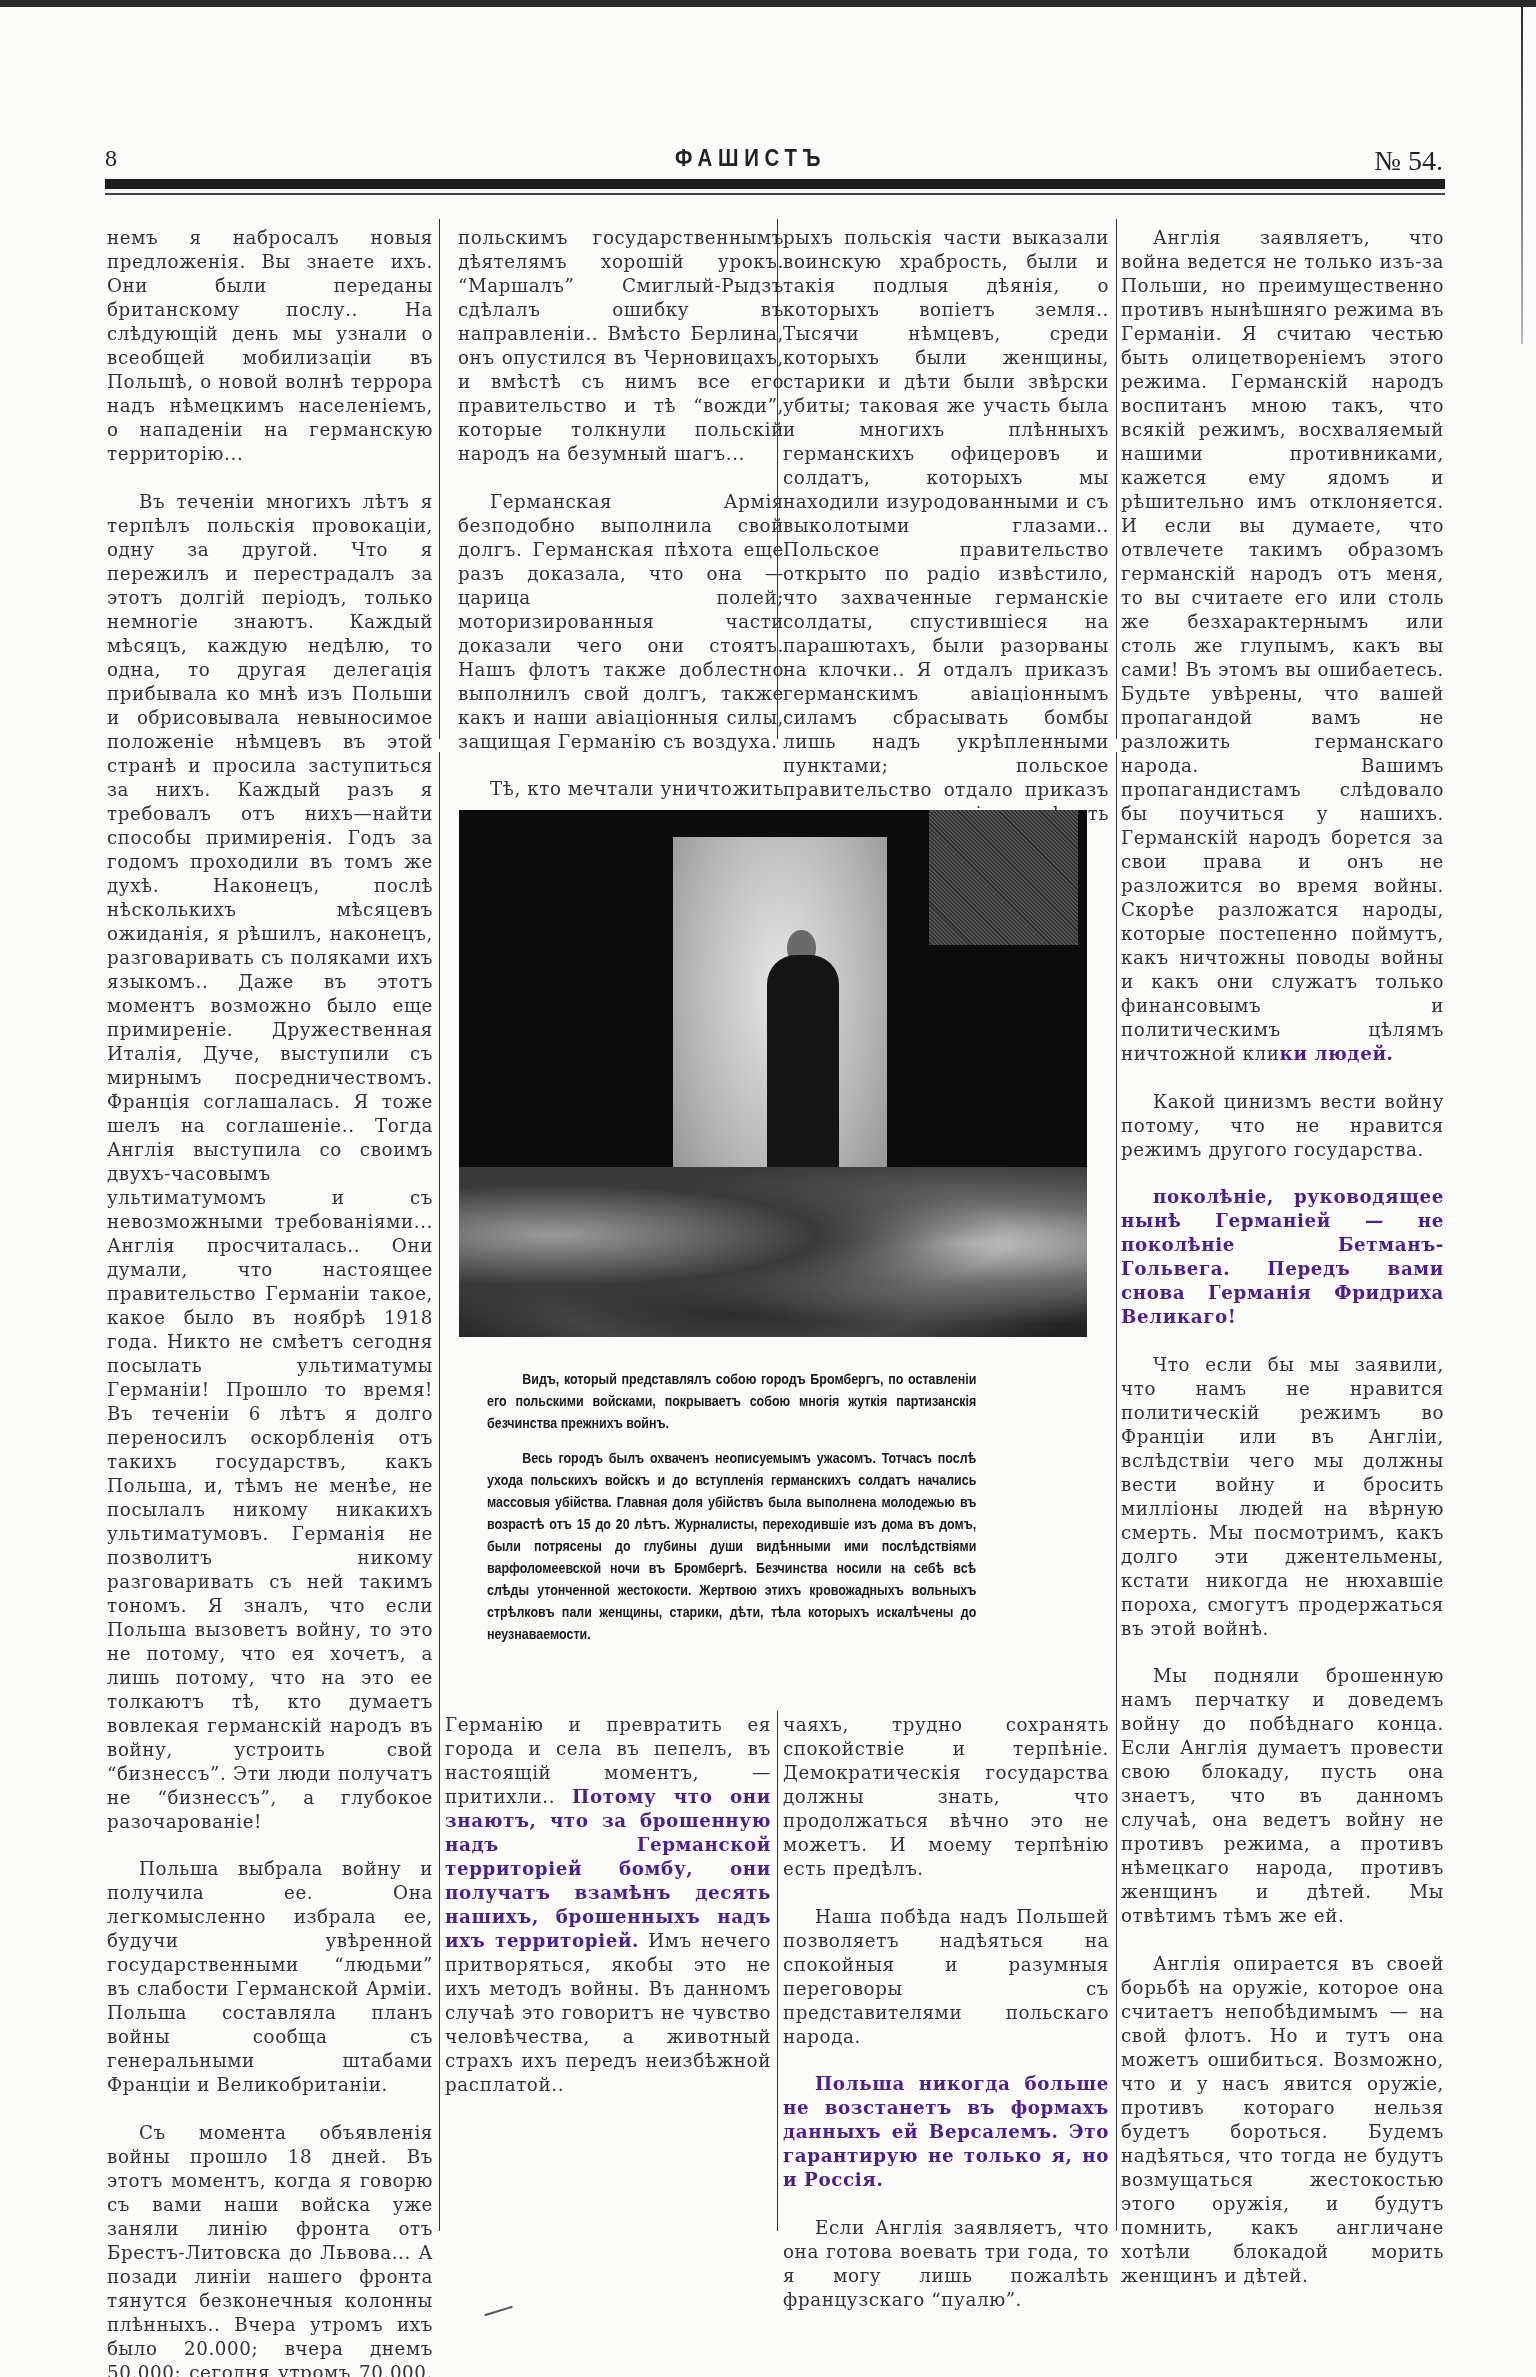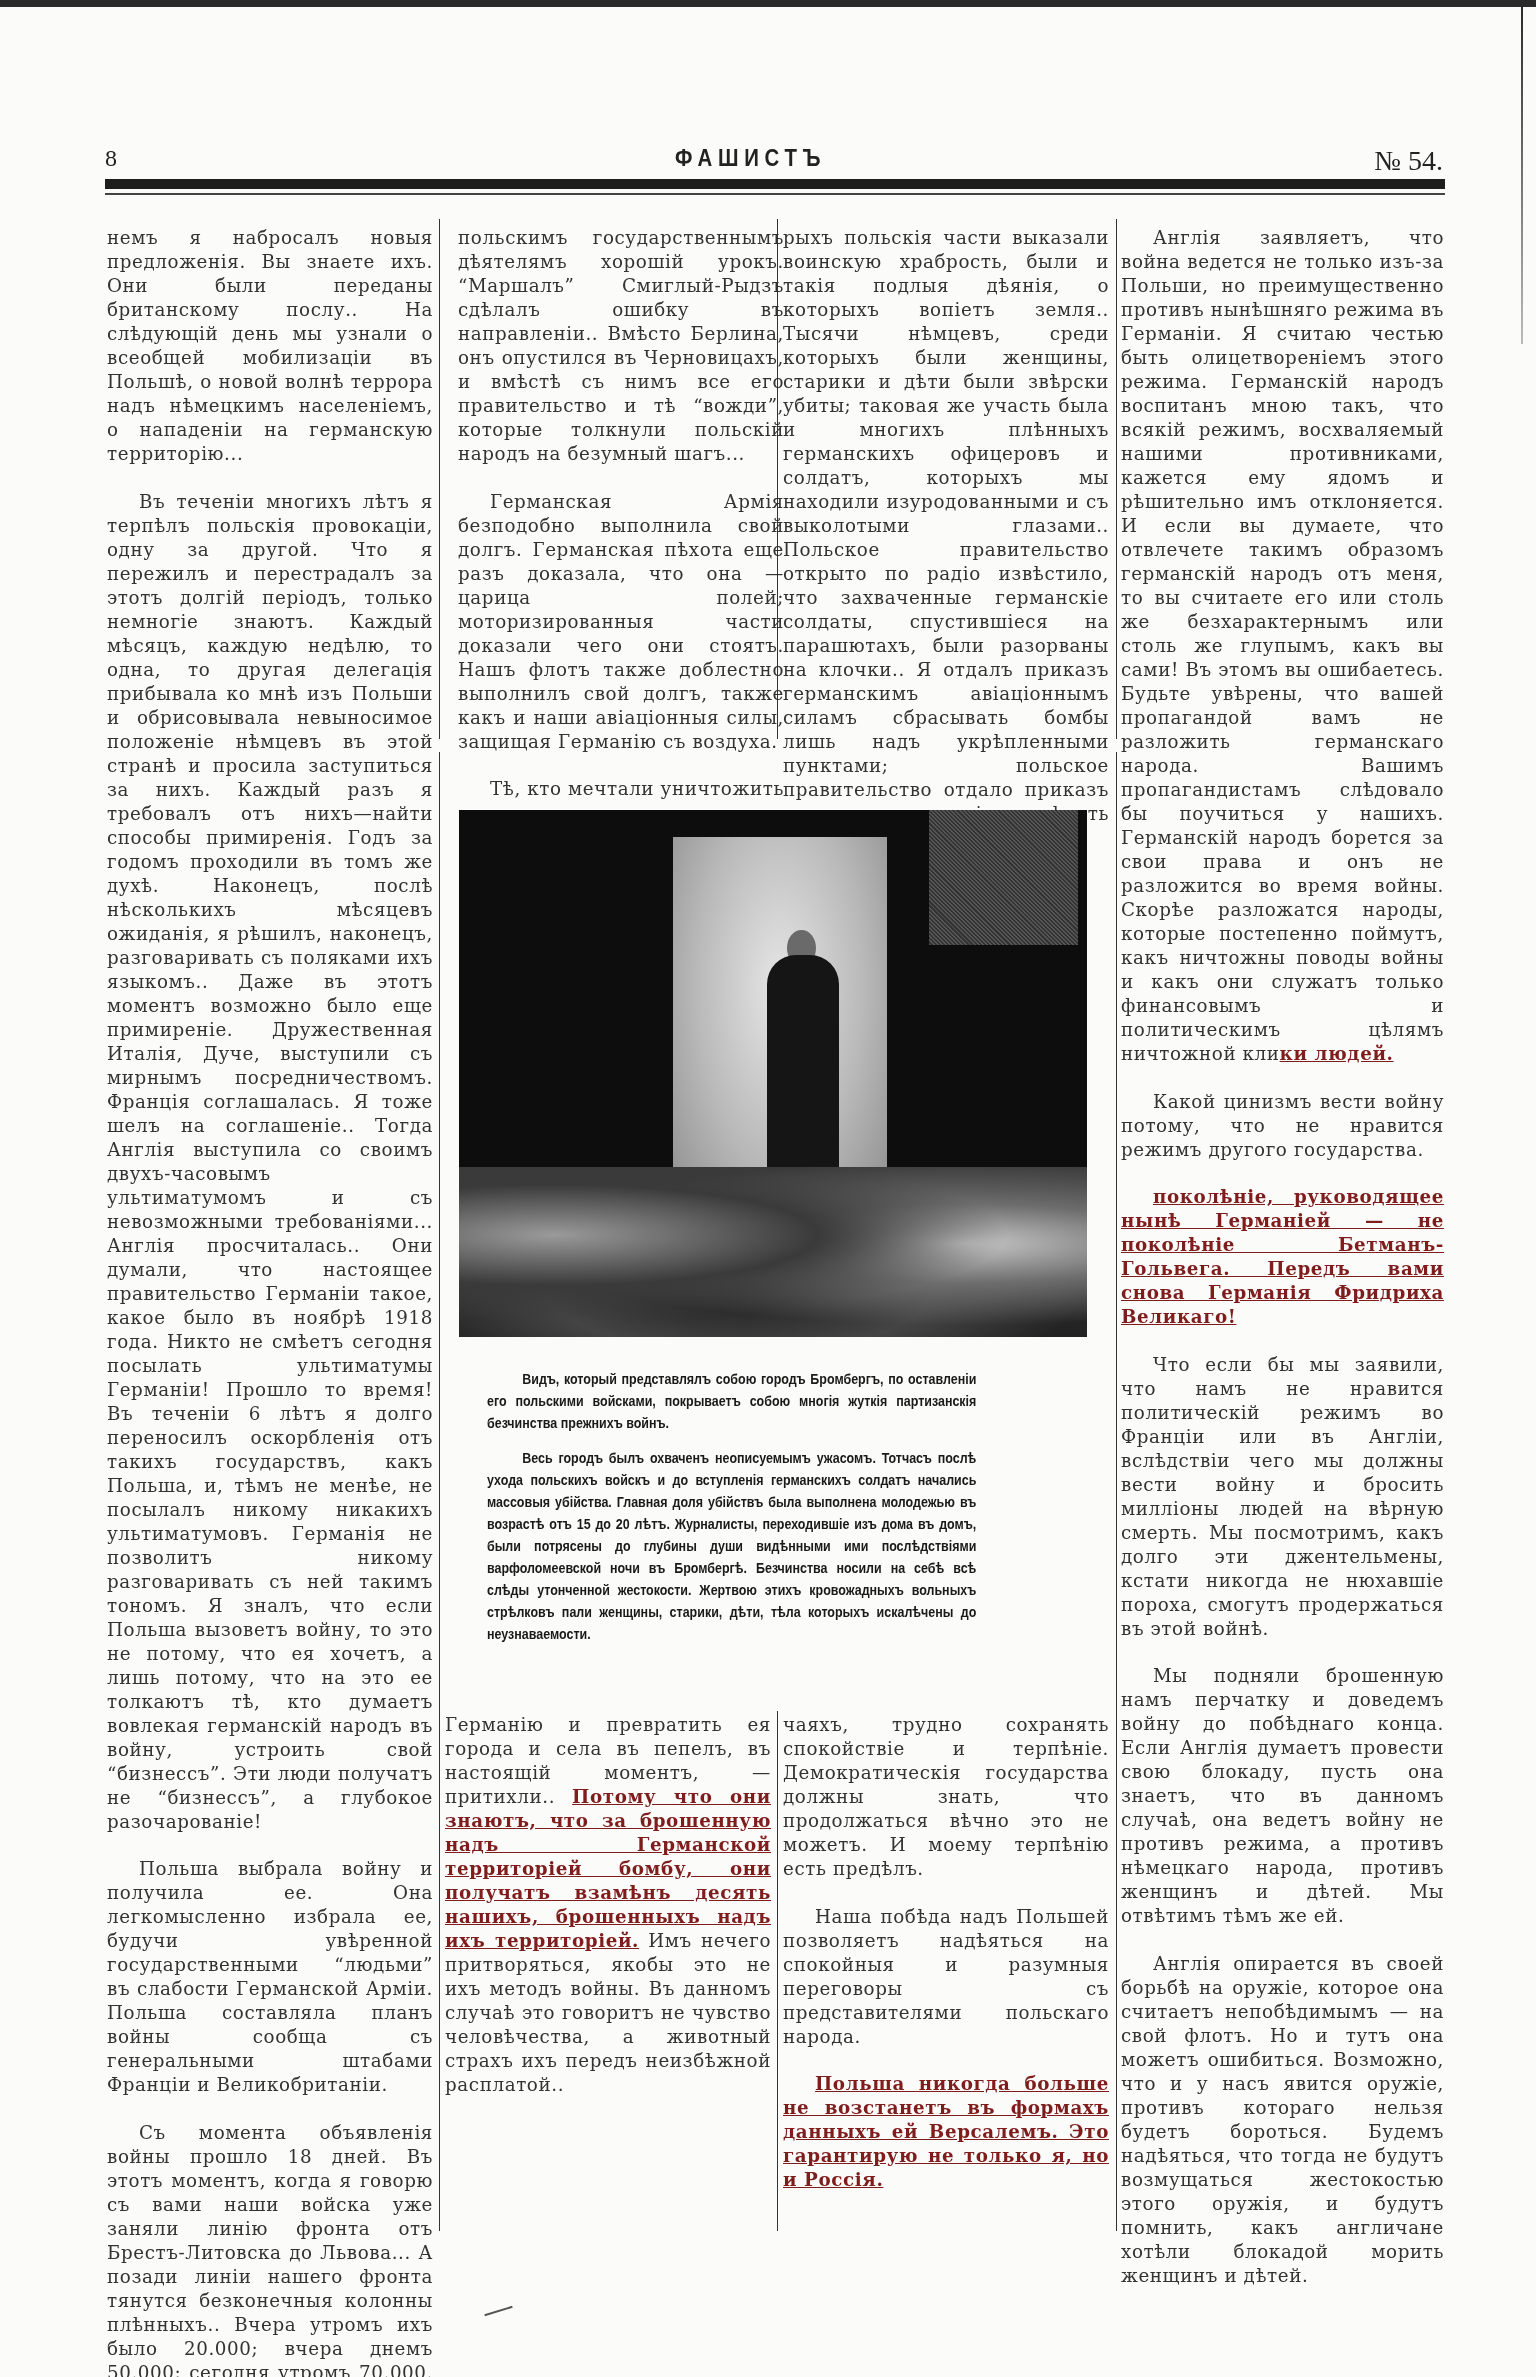--- a/index.html
+++ b/index.html
@@ -13,21 +13,21 @@
   .right-edge { position:absolute; left:1521px; top:6.7px; width:1.9px; height:337px; background:linear-gradient(#2a2a2a,#bbb); }
   .page-no { position:absolute; left:105px; top:145px; font-family:"Liberation Serif", serif; font-size:24px; }
   .mast { position:absolute; left:675px; top:144px; font-family:"Liberation Sans", sans-serif; font-weight:bold; font-size:24px; letter-spacing:6.7px; transform:scaleX(0.85); transform-origin:left; }
   .issue { position:absolute; right:93px; top:145px; font-family:"Liberation Serif", serif; font-size:28px; }
   .rule-thick { position:absolute; left:105px; top:179px; width:1340px; height:9.6px; background:#1e1e1e; }
   .rule-thin { position:absolute; left:105px; top:193px; width:1340px; height:1.9px; background:#444; }
 
   .col { position:absolute; font-size:18.3px; line-height:24px; text-align:justify; letter-spacing:0.6px; color:#333; }
   .col p { margin:0 0 23.6px 0; text-indent:0; }
   .col p.ind { text-indent:32px; }
-  .col b { color:#7f1d1d;text-decoration:underline; }
+  .col b { color:#4c1d95; }
   .vrule { position:absolute; width:1.4px; background:#333; }
 
   .photo { position:absolute; left:459px; top:810px; width:628px; height:527px; background:#0d0d0d; overflow:hidden; }
   .photo .door { position:absolute; left:214px; top:26.5px; width:214px; height:376px; background:radial-gradient(ellipse at 50% 40%, #e6e6e6 0%, #b9b9b9 55%, #8d8d8d 100%); }
   .photo .window { position:absolute; left:470px; top:0; width:149px; height:135px; background:repeating-linear-gradient(45deg,#555 0 1.4px,#333 1.4px 2.9px); }
   .photo .figure { position:absolute; left:308px; top:145px; width:72px; height:246px; background:#151515; border-radius:29px 29px 4.8px 4.8px; }
   .photo .head { position:absolute; left:328px; top:120px; width:29px; height:36px; background:#6a6a6a; border-radius:50%; }
   .photo .bodies { position:absolute; left:0; top:357px; width:628px; height:170px;
      background:
        radial-gradient(ellipse at 15% 40%, #9a9a9a 0%, #3a3a3a 35%, transparent 60%),
@@ -104,16 +104,17 @@
 </figure>
 
 <article class="col" style="left:445px; top:1713px; width:326px;">
   <p><span>Германію и превратить ея города и села въ пепелъ, въ настоящій моментъ, — притихли.. </span><b>Потому что они знаютъ, что за брошенную надъ Германской территоріей бомбу, они получатъ взамѣнъ десять нашихъ, брошенныхъ надъ ихъ территоріей.</b><span> Имъ нечего притворяться, якобы это не ихъ методъ войны. Въ данномъ случаѣ это говоритъ не чувство человѣчества, а животный страхъ ихъ передъ неизбѣжной расплатой..</span></p>
 </article>
 
 <article class="col" style="left:783px; top:1713px; width:326px;">
   <p>чаяхъ, трудно сохранять спокойствіе и терпѣніе. Демократическія государства должны знать, что продолжаться вѣчно это не можетъ. И моему терпѣнію есть предѣлъ.</p>
   <p class="ind">Наша побѣда надъ Польшей позволяетъ надѣяться на спокойныя и разумныя переговоры съ представителями польскаго народа.</p>
   <p class="ind"><b>Польша никогда больше не возстанетъ въ формахъ данныхъ ей Версалемъ. Это гарантирую не только я, но и Россія.</b></p>
+  <p class="ind">Если Англія заявляетъ, что она готова воевать три года, то я могу лишь пожалѣть французскаго “пуалю”.</p>
 </article>
 
 <div class="mark"></div>
 
 
 </body></html>

